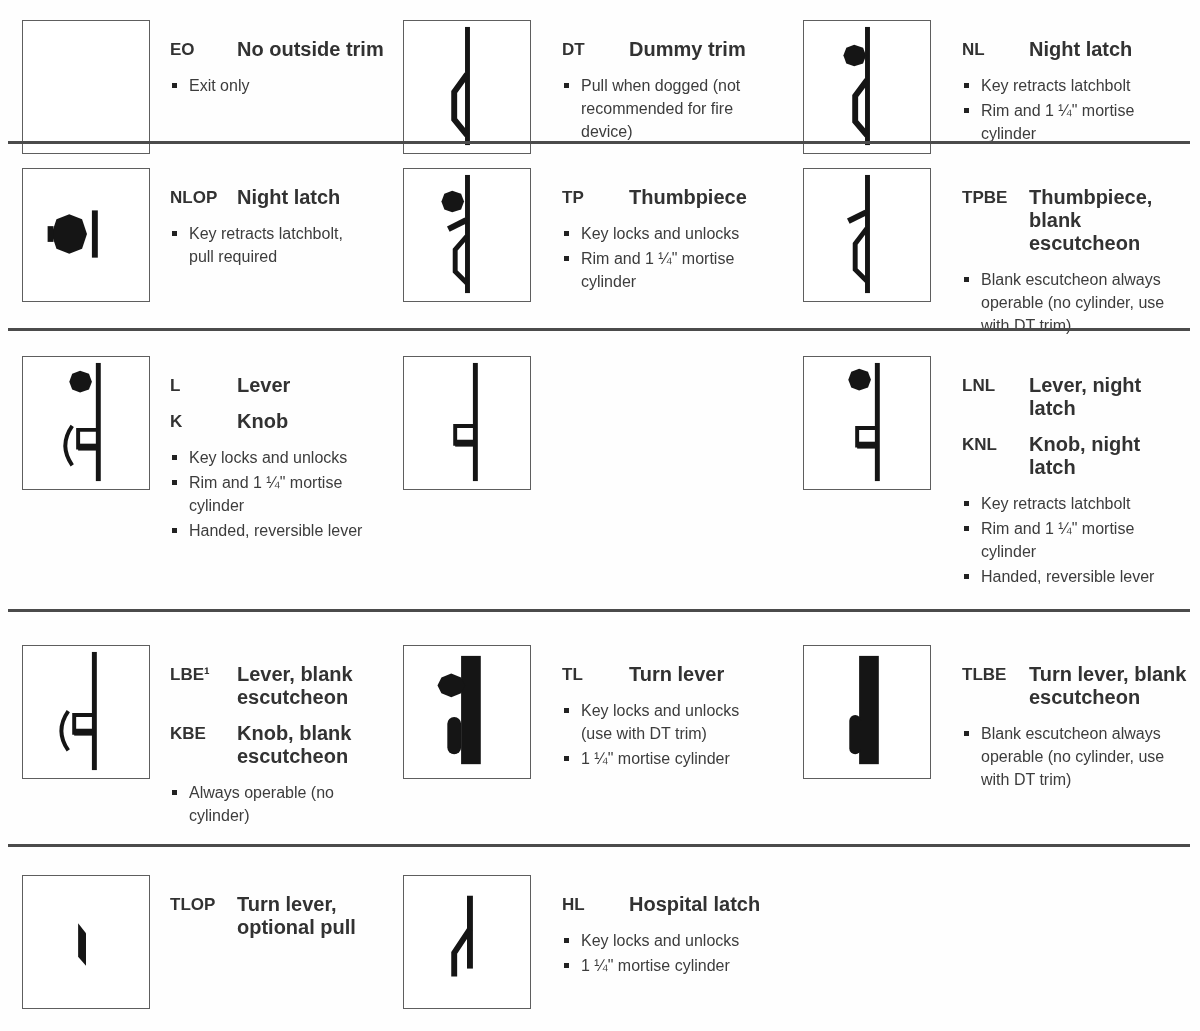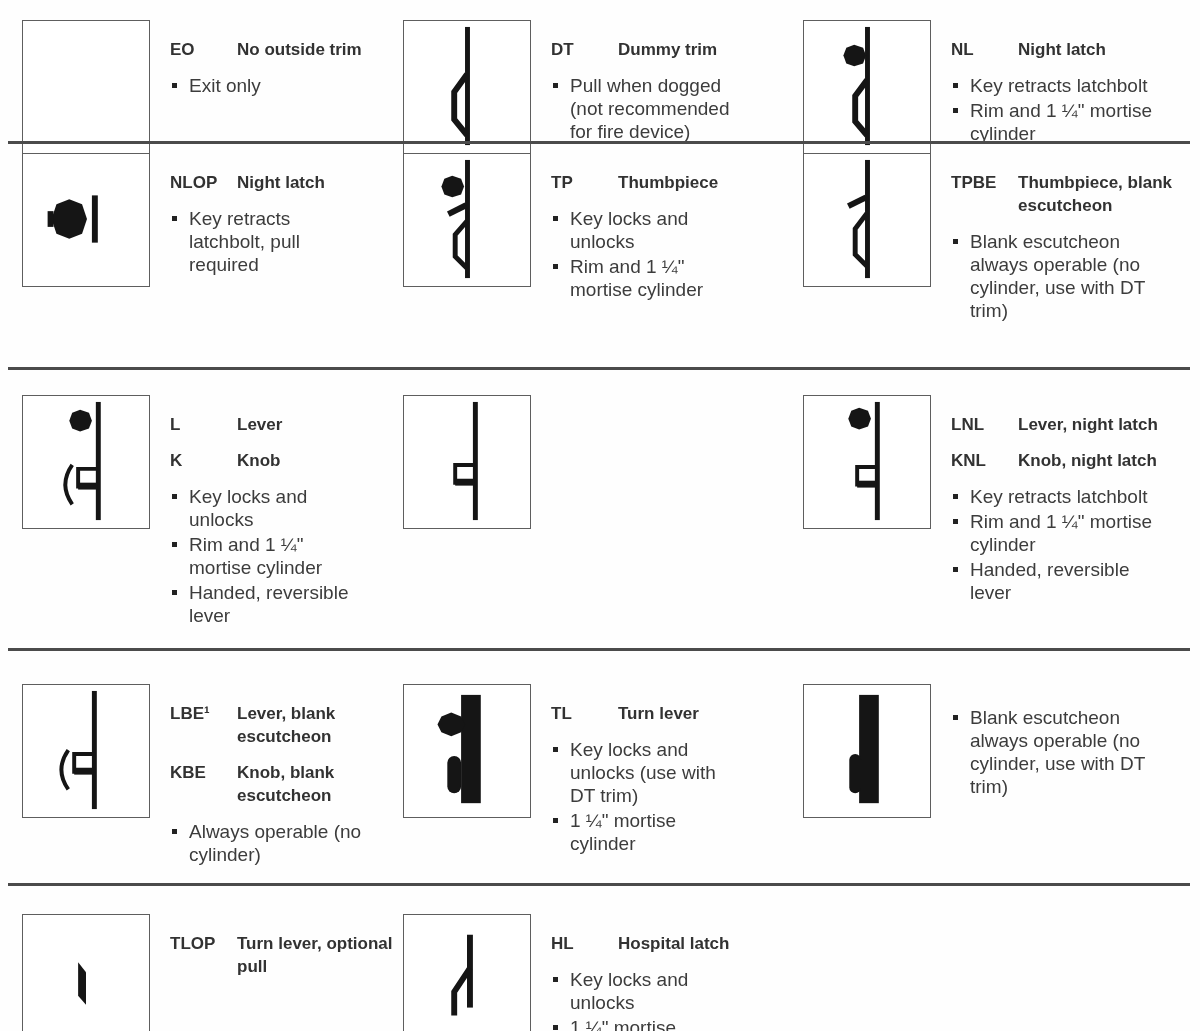--- a/index.html
+++ b/index.html
@@ -3,35 +3,35 @@
 <meta charset="utf-8">
 <style>
   html,body{margin:0;padding:0;background:#ffffff;}
   body{font-family:"Liberation Sans", sans-serif;color:#3a3a3a;}
   .page{width:1200px;height:1031px;background:#fefefe;overflow:hidden;}
   .row{display:flex;position:relative;box-sizing:border-box;}
   .row:not(:last-child)::after{
     content:"";position:absolute;left:8px;right:10px;bottom:0;height:3px;background:#4b4b4b;
   }
   .row:nth-child(1){height:144px;padding-top:20px;}
-  .row:nth-child(2){height:226px;padding-top:9px;}
+  .row:nth-child(2){height:187px;padding-top:24px;}
   .row:nth-child(3){height:281px;padding-top:25px;}
   .row:nth-child(4){height:235px;padding-top:33px;}
   .row:nth-child(5){height:163px;padding-top:28px;}
   .cell{width:400px;box-sizing:border-box;display:flex;align-items:flex-start;}
   .cell:nth-child(1){padding-left:22px;}
-  .cell:nth-child(2),.cell:nth-child(3){padding-left:3px;}
+  .cell:nth-child(2),.cell:nth-child(3){padding-left:3px;gap:11px;}
   .icon-box{width:128px;height:134px;border:1.5px solid #5e5e5e;box-sizing:border-box;
     background:#fff;flex-shrink:0;}
   .icon-box svg{display:block;width:100%;height:100%;fill:#151515;}
   .text{margin-left:20px;padding-top:18px;}
   .hrow{display:flex;margin-bottom:13px;}
   .code{width:67px;flex-shrink:0;font-weight:bold;font-size:17px;line-height:23px;color:#323232;}
-  .title{font-weight:bold;font-size:17px;line-height:23px;color:#323232;max-width:160px;}
-  .bullets{list-style:none;margin:4px 0 0 0;padding:0;font-size:19px;line-height:23px;color:#3c3c3c;}
+  .title{font-weight:bold;font-size:20px;line-height:23px;color:#323232;max-width:160px;}
+  .bullets{list-style:none;margin:4px 0 0 0;padding:0;font-size:16px;line-height:23px;color:#3c3c3c;}
   .bullets li{position:relative;padding-left:19px;margin:0 0 2px 0;}
   .bullets li::before{content:"";position:absolute;left:2px;top:9px;width:5px;height:5px;background:#222;}
   .cell:nth-child(1) .bullets{width:196px;}
   .cell:nth-child(2) .bullets{width:188px;}
   .cell:nth-child(3) .bullets{width:208px;}
 </style>
 </head>
 <body>
 
 <div class="page">
@@ -252,20 +252,24 @@
           </div>
         </div>
         <div class="cell">
           <div class="icon-box">
             <svg viewBox="0 0 128 134">
               <rect x="56" y="10" width="20" height="110"></rect>
               <rect x="46" y="70" width="12" height="40" rx="6"></rect>
             </svg>
           </div>
           <div class="text">
+            <div class="hrow">
+              <span class="code">TLBE</span>
+              <span class="title">Turn lever, blank escutcheon</span>
+            </div>
             <ul class="bullets">
               <li>Blank escutcheon always operable (no cylinder, use with DT trim)</li>
             </ul>
           </div>
         </div>
       </div>
       <div class="row">
         <div class="cell">
           <div class="icon-box">
             <svg viewBox="0 0 128 134">

